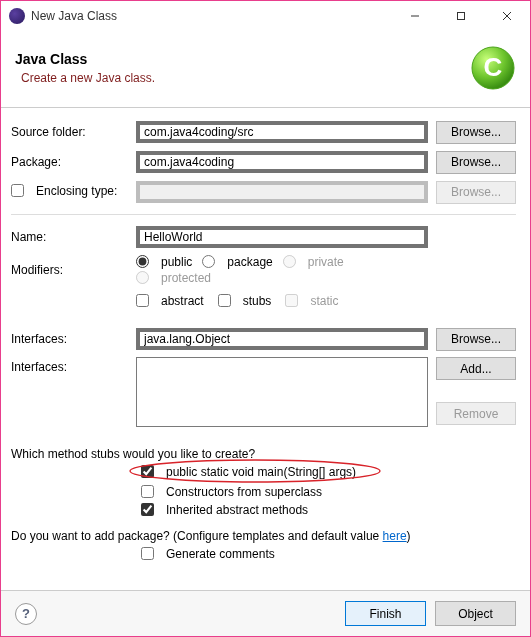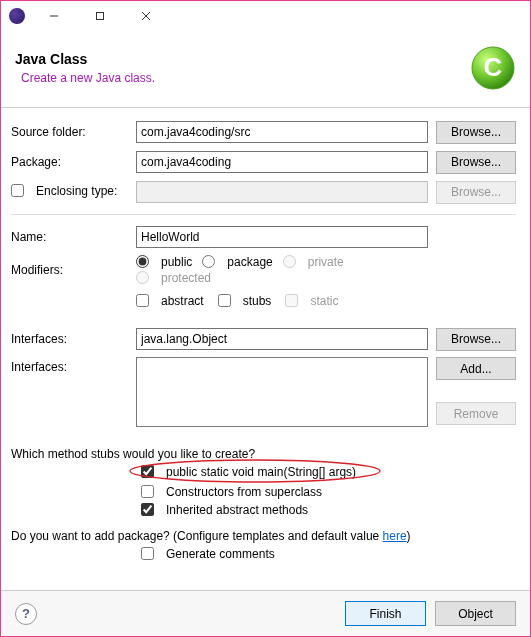--- a/index.html
+++ b/index.html
@@ -32,38 +32,38 @@
 
   
   .banner {
     padding:10px 14px 12px 14px;
     display:flex; align-items:center;
     border-bottom:1px solid #ccc;
     background:#fff;
   }
   .banner .banner-text { flex:1; }
   .banner .banner-title { font-size:14px; font-weight:bold; margin-bottom:4px; }
-  .banner .banner-desc { font-size:12px; color:#a21caf; padding-left:6px; }
+  .banner .banner-desc { font-size:12px; color:#7f1d1d; padding-left:6px; }
   .banner .banner-icon {
     width:54px; height:54px;
   }
 
   
   .content {
     flex:1; overflow:auto;
     padding:12px 14px 4px 10px;
   }
   .row { display:flex; align-items:center; margin-bottom:6px; min-height:24px; }
   .row .lbl { width:125px; flex:none; font-size:12px; }
   .row .mid { flex:1; display:flex; align-items:center; gap:4px; }
   .row .side { width:80px; flex:none; margin-left:8px; }
 
   input[type=text] {
     width:100%; height:22px;
-    border:1px solid #737373;
+    border:4px solid #737373;
     padding:2px 4px;
     font-size:12px;
     background:#fff;
   }
   input[type=text]:disabled { background:#f0f0f0; color:#888; border-color:#bdbdbd;}
   textarea.ifaces {
     width:100%; height:70px; resize:none;
     border:1px solid #7a7a7a; background:#fff;
     font-size:12px; padding:2px 4px;
   }
@@ -124,20 +124,21 @@
     border:1px solid #adadad; background:#e1e1e1;
     font-size:12px; cursor:pointer;
   }
   .footer button.fbtn.primary { border-color:#0078d7; background:#e5f1fb; }
 </style>
 </head>
 <body>
 
 <div class="titlebar">
   <div class="tb-icon"></div>
+  <div class="tb-title">New Java Class</div>
   <div class="tb-btn">
     <svg viewBox="0 0 10 10">
         <line x1="1" y1="5" x2="9" y2="5" stroke="currentColor" stroke-width="1"></line>
       </svg>
   </div>
   <div class="tb-btn">
     <svg viewBox="0 0 10 10">
         <rect x="1.5" y="1.5" width="7" height="7" fill="none" stroke="currentColor" stroke-width="1"></rect>
       </svg>
   </div>

